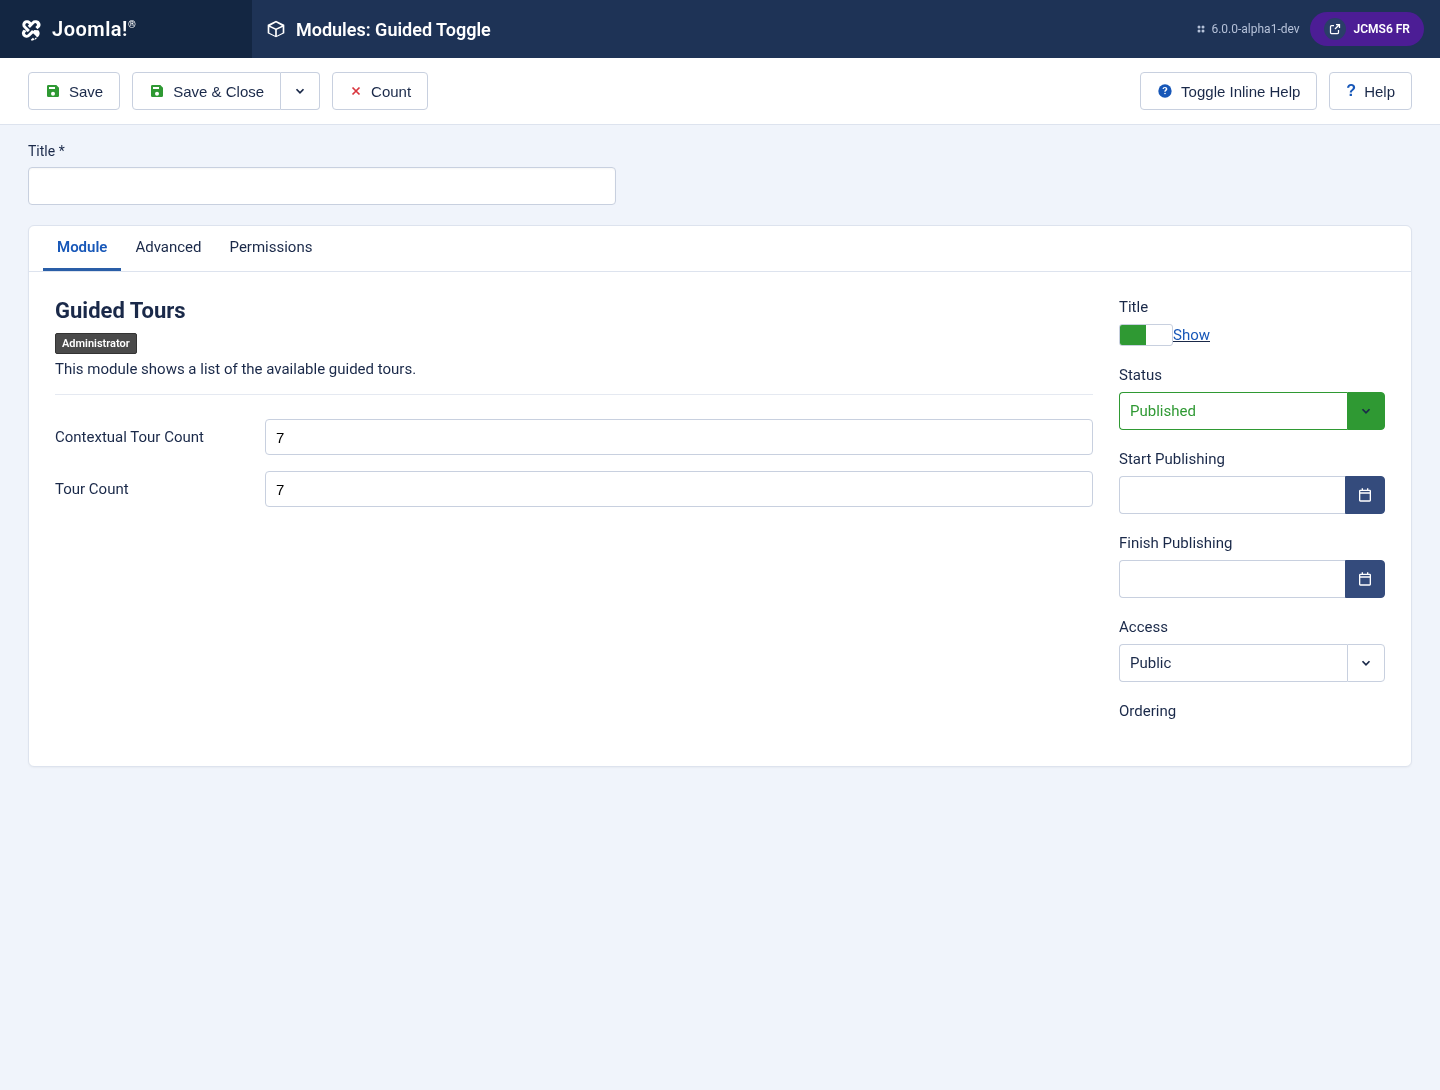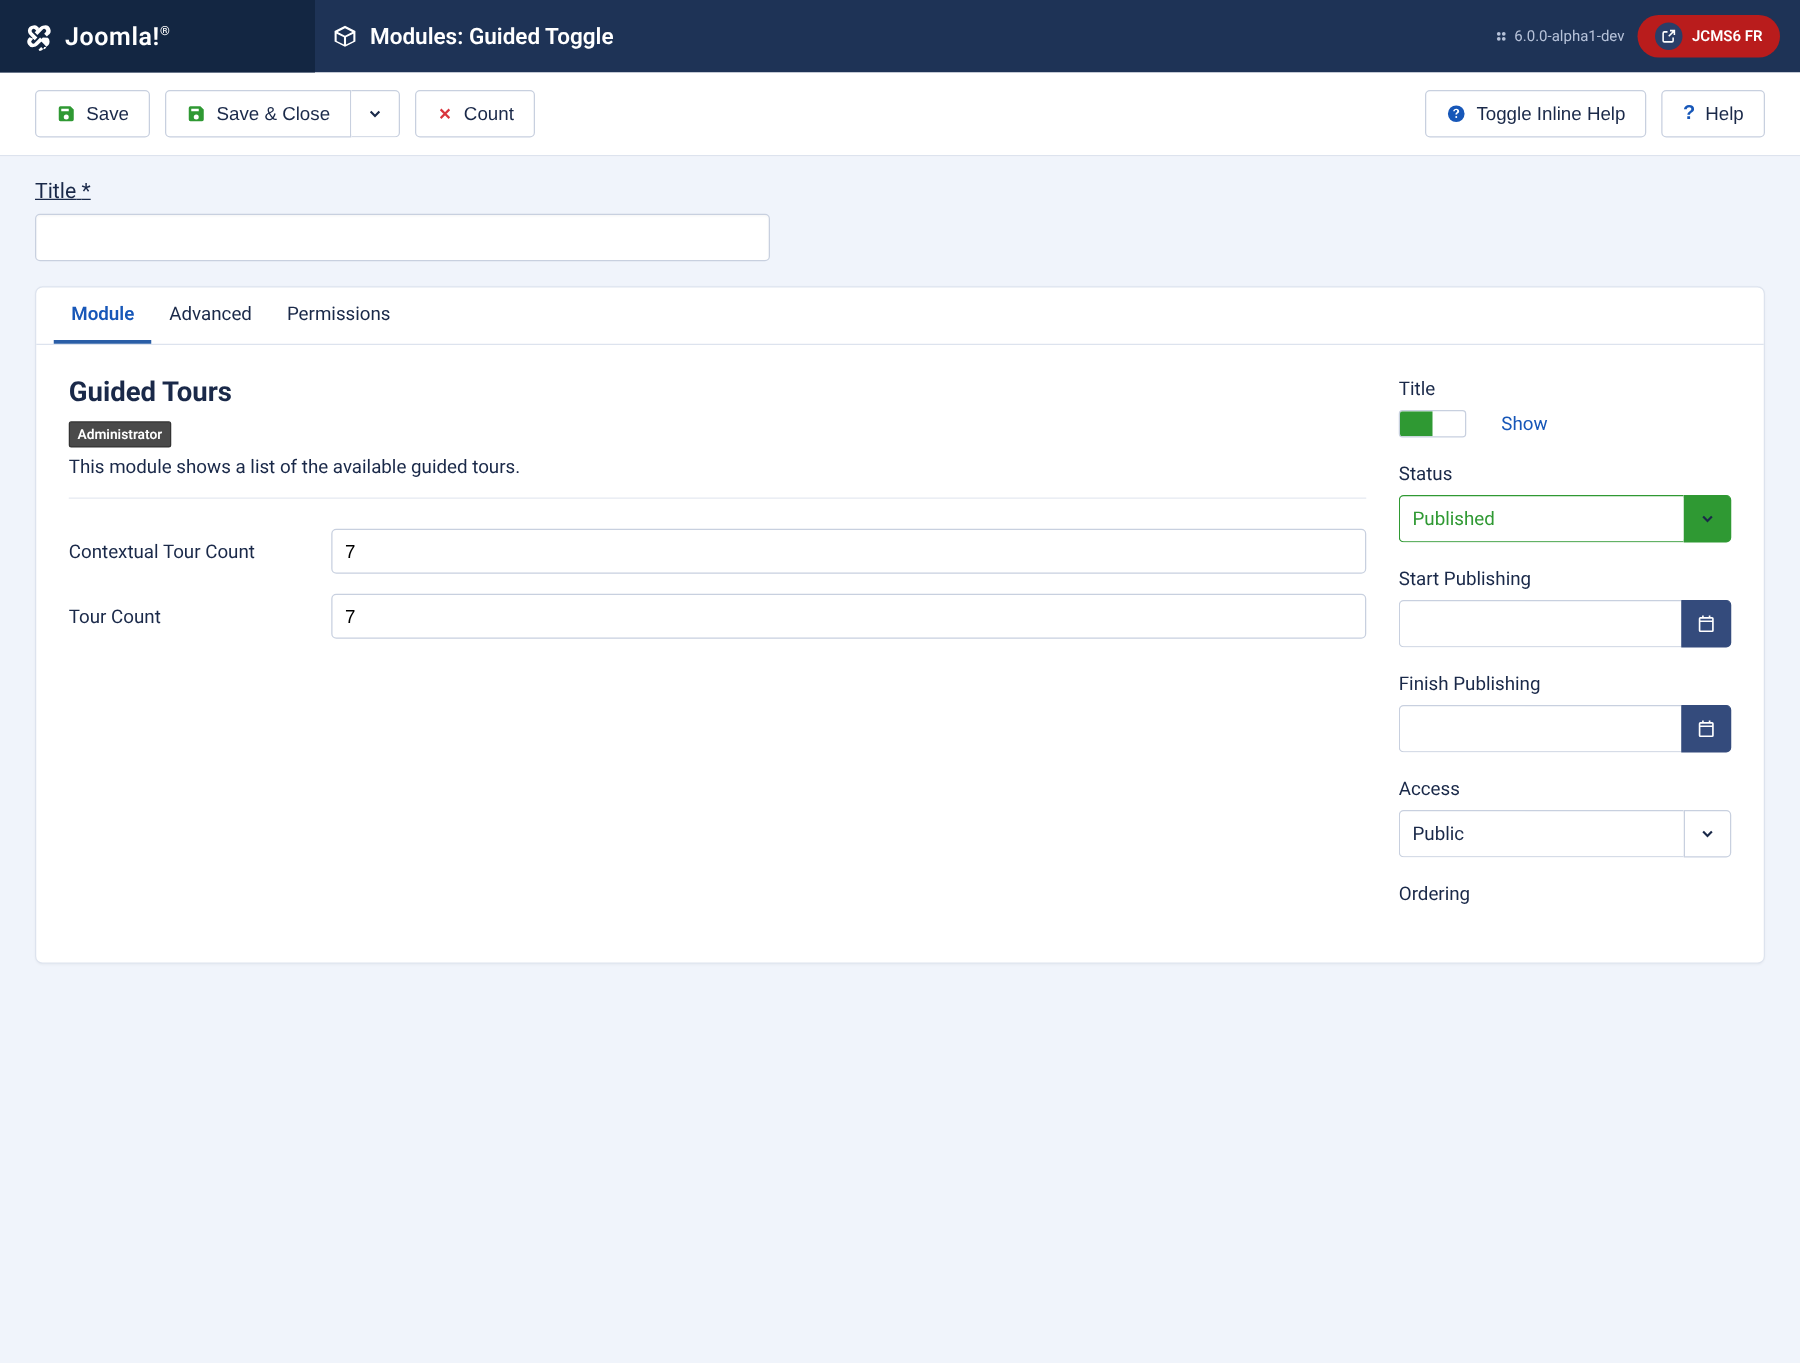--- a/index.html
+++ b/index.html
@@ -6,35 +6,35 @@
 body { font-family: -apple-system, BlinkMacSystemFont, "Segoe UI", Roboto, sans-serif; font-size: 14px; color: #1a2949; background: #f0f4fb; }
 
 .topbar { display: flex; align-items: center; background: #1e3356; height: 58px; color: #fff; }
 .brand { display: flex; align-items: center; background: #132642; width: 252px; height: 58px; padding: 0 18px; }
 .brand-text { font-size: 20px; font-weight: 600; letter-spacing: 0.5px; margin-left: 8px; }
 .brand-sup { font-size: 10px; vertical-align: super; }
 .page-title-wrap { display: flex; align-items: center; padding: 0 14px; flex: 1; }
 .page-title { font-size: 18px; font-weight: 600; margin-left: 10px; }
 .topbar-right { display: flex; align-items: center; gap: 10px; padding-right: 16px; }
 .version { color: #b6c2d9; font-size: 12px; display: flex; align-items: center; gap: 4px; }
-.user-pill { display: flex; align-items: center; gap: 8px; background: #b91c1c; border-radius: 20px; padding: 6px 14px; font-size: 12px; font-weight: 600; }
+.user-pill { display: flex; align-items: center; gap: 8px; background: #4c1d95; border-radius: 20px; padding: 6px 14px; font-size: 12px; font-weight: 600; }
 .user-pill .ic { background: #2a3e68; border-radius: 14px; width: 22px; height: 22px; display: flex; align-items: center; justify-content: center; }
 
 .toolbar { background: #fff; border-bottom: 1px solid #dde3ee; padding: 14px 28px; display: flex; gap: 12px; }
 .btn { display: inline-flex; align-items: center; gap: 8px; border: 1px solid #c8d0df; background: #fff; padding: 9px 16px; border-radius: 4px; font-size: 15px; color: #1a2949; cursor: pointer; }
 .btn-split { display: inline-flex; }
 .btn-split .btn { border-radius: 4px 0 0 4px; }
 .btn-split .btn-caret { border-left: 0; border-radius: 0 4px 4px 0; padding: 9px 12px; }
 .toolbar-spacer { flex: 1; }
 .ic-save { color: #2f9933; }
 .ic-cancel { color: #d9363e; }
 .ic-help { color: #1757b8; }
 
 .content { padding: 18px 28px 30px; }
-.field-label { color: #1a2949; font-size: 17px; margin-bottom: 8px; display: block; text-decoration: underline; }
+.field-label { color: #1a2949; font-size: 14px; margin-bottom: 8px; display: block; }
 .required { color: #1a2949; }
 .title-input { width: 588px; height: 38px; border: 1px solid #c8d0df; border-radius: 4px; padding: 0 10px; font-size: 15px; background: #fff; box-shadow: inset 0 1px 2px rgba(0,0,0,0.04); }
 
 .panel { background: #fff; border: 1px solid #dde3ee; border-radius: 6px; margin-top: 20px; box-shadow: 0 1px 2px rgba(0,0,0,0.04); }
 .tabs { display: flex; border-bottom: 1px solid #dde3ee; padding: 0 14px; }
 .tab { padding: 12px 14px; font-size: 15px; color: #1a2949; cursor: pointer; border-bottom: 3px solid transparent; }
 .tab.active { color: #1757b8; border-bottom-color: #2a5ea7; font-weight: 600; }
 
 .panel-body { display: flex; padding: 26px; gap: 26px; }
 .col-main { flex: 1; }
@@ -45,21 +45,21 @@
 .module-desc { font-size: 15px; color: #1a2949; margin-bottom: 16px; }
 hr { border: 0; border-top: 1px solid #e5e9f1; margin-bottom: 24px; }
 
 .form-row { display: flex; align-items: center; margin-bottom: 16px; }
 .form-row .lbl { width: 210px; font-size: 15px; color: #1a2949; }
 .form-row .ctl { flex: 1; }
 .num-input { width: 100%; height: 36px; border: 1px solid #c8d0df; border-radius: 4px; padding: 0 10px; font-size: 15px; }
 
 .side-group { margin-bottom: 20px; }
 .side-label { font-size: 15px; color: #1a2949; margin-bottom: 8px; display: block; }
-.toggle-row { display: flex; align-items: center; gap: 28px; }
+.toggle-row { display: flex; align-items: center; gap: 0; text-decoration: underline; }
 .toggle { width: 54px; height: 22px; border: 1px solid #c8d0df; border-radius: 3px; display: flex; background: #fff; overflow: hidden; }
 .toggle .on { width: 50%; background: #2f9933; }
 .toggle-text { color: #1757b8; font-size: 15px; }
 
 .select-wrap { position: relative; display: flex; }
 .select-input { flex: 1; height: 38px; border: 1px solid #c8d0df; border-right: 0; border-radius: 4px 0 0 4px; padding: 0 10px; font-size: 15px; background: #fff; display: flex; align-items: center; justify-content: space-between; }
 .select-btn { width: 38px; border: 1px solid #c8d0df; border-radius: 0 4px 4px 0; background: #fff; display: flex; align-items: center; justify-content: center; cursor: pointer; }
 .select-wrap.pub .select-input { border-color: #2f9933; color: #2f9933; }
 .select-wrap.pub .select-btn { background: #2f9933; border-color: #2f9933; color: #fff; }
 .clear-x { color: #888; font-size: 14px; cursor: pointer; padding: 0 4px; }

